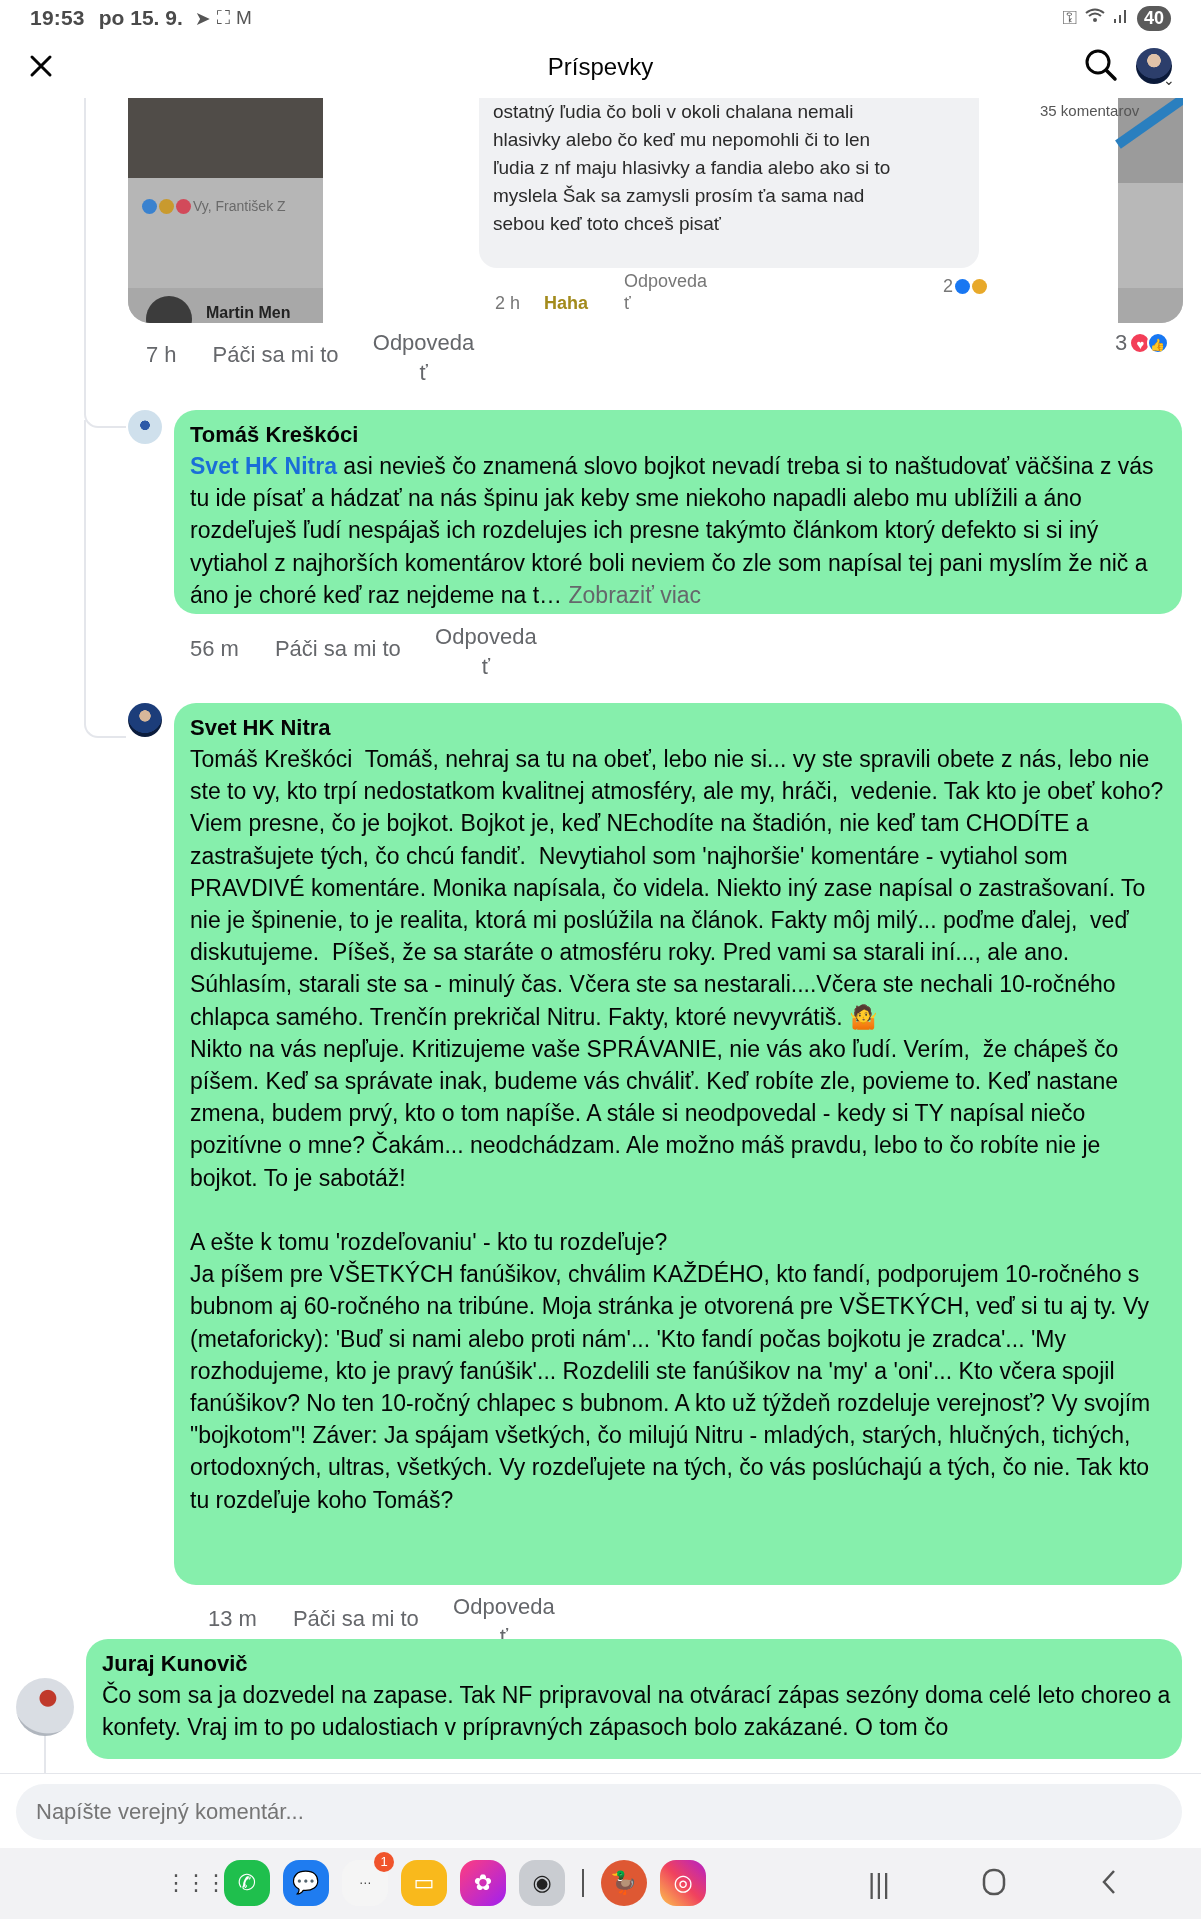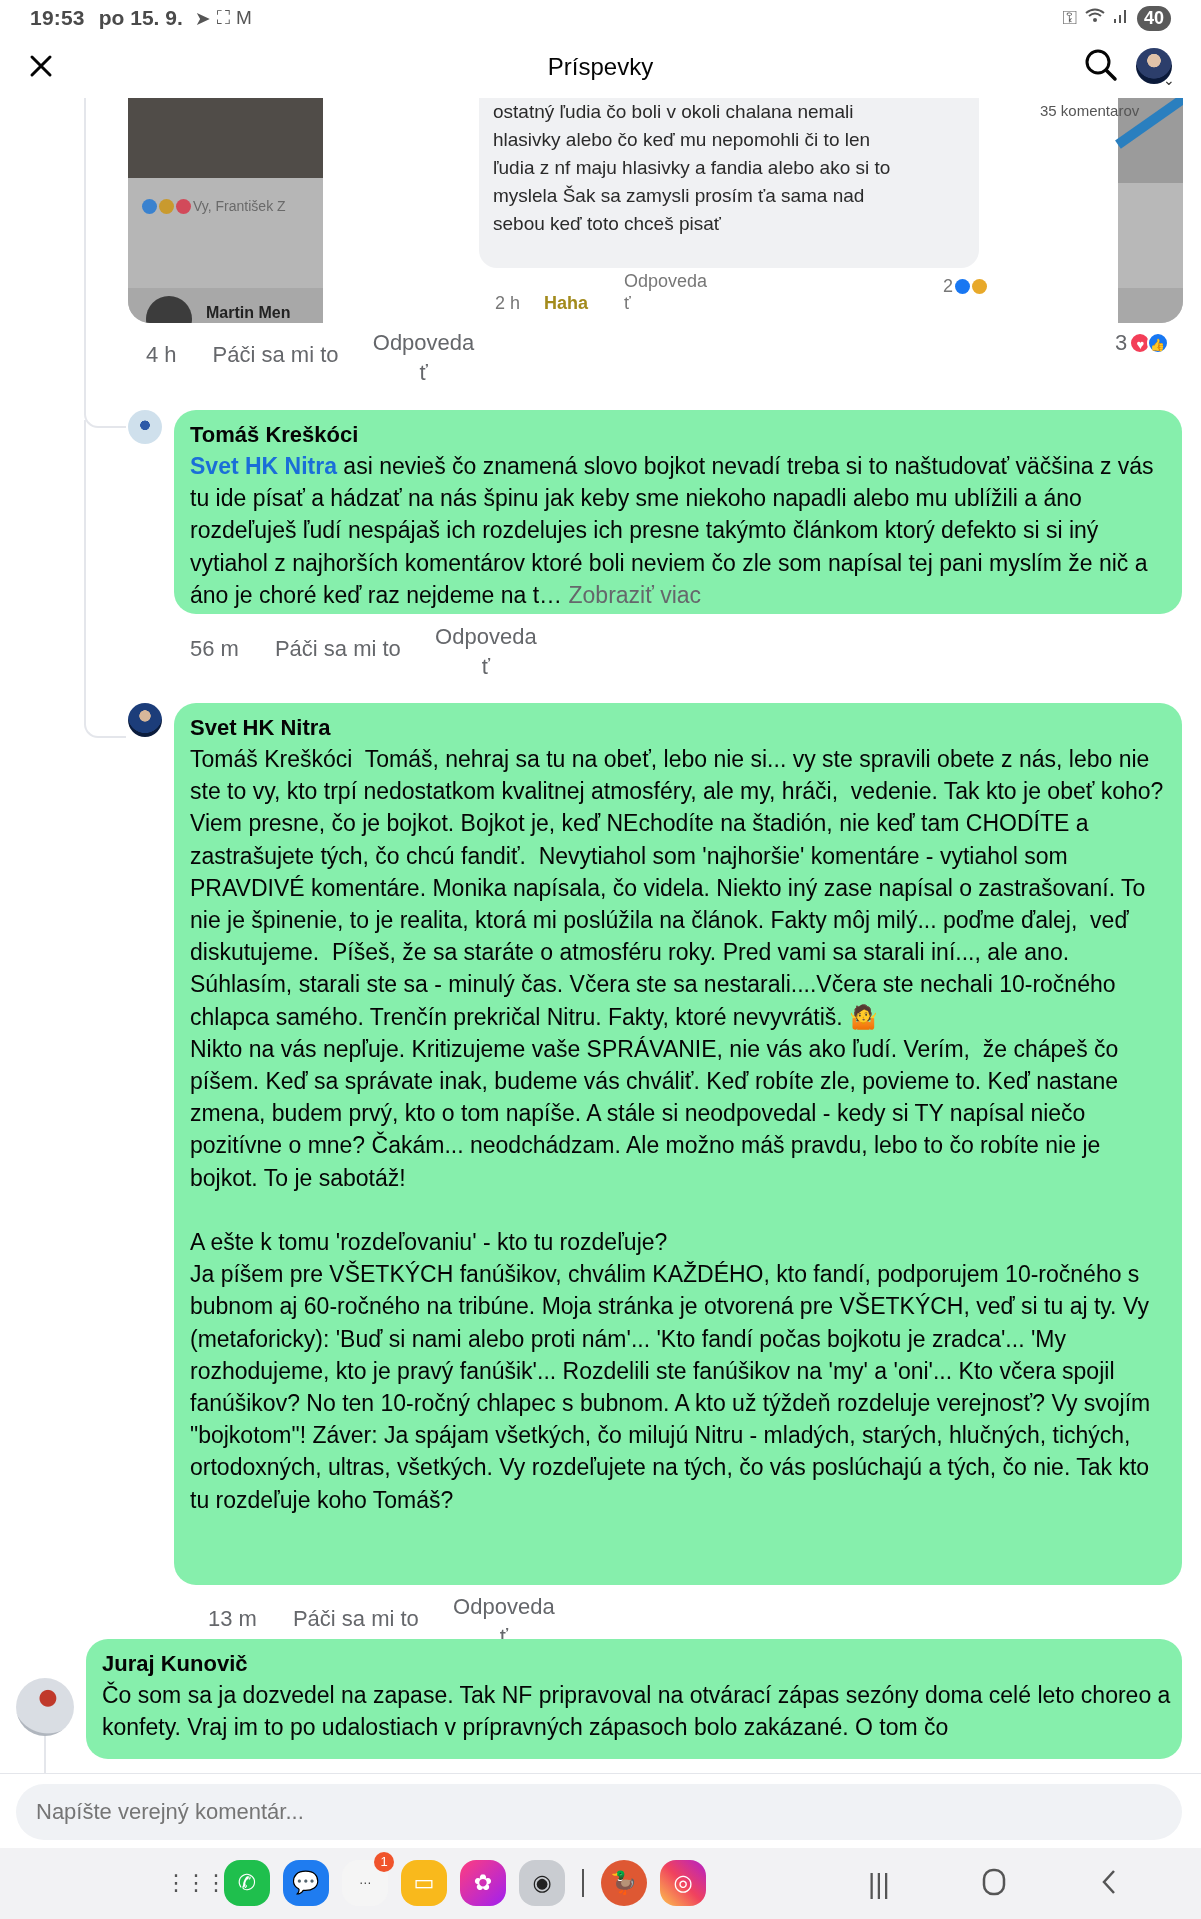--- a/index.html
+++ b/index.html
@@ -161,21 +161,21 @@
       <span class="dot" style="background:#e8a92a"></span>
     </div>
   </div>
   <div class="attach-right">
     <div class="stripe"></div>
   </div>
 </div>
 <div class="k35">35 komentarov</div>
 
 <div class="meta-row" style="left:146px; top:328px;">
-  <span class="time">4 h</span>
+  <span class="time">7 h</span>
   <span class="like">Páči sa mi to</span>
   <span class="reply">
     <span>Odpoveda</span><br>
     <span>ť</span>
   </span>
 </div>
 <div class="react-count" style="left:1115px; top:330px;">
   <span>3</span>
   <span class="r-heart">♥</span>
   <span class="r-like">👍</span>

